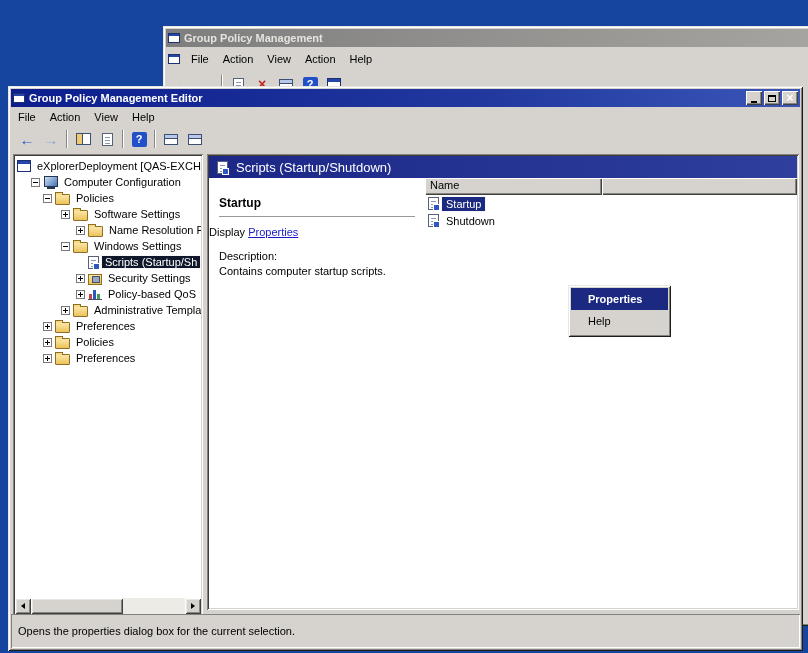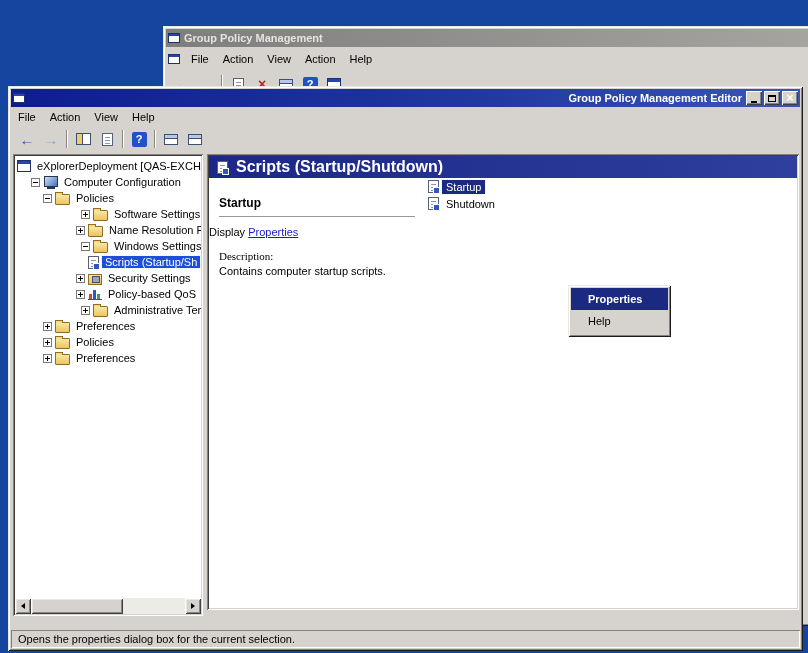--- a/index.html
+++ b/index.html
@@ -7,21 +7,21 @@
   body {
     width:808px; height:653px; position:relative; overflow:hidden;
     background:#16459f;
     font-family:"Liberation Sans", sans-serif; font-size:11px; color:#000;
     cursor:default;
   }
   .window { position:absolute; background:#d6d3ce;
     box-shadow: inset 1px 1px #e9e7e2, inset -1px -1px #1c1c1c, inset 2px 2px #ffffff, inset -2px -2px #84827c; }
   .titlebar { position:absolute; left:3px; right:3px; top:3px; height:18px;
     display:flex; align-items:center; padding:0 2px; gap:4px; overflow:hidden; }
-  .titlebar.active { background:linear-gradient(90deg,#0d1d8e 0%, #21399f 60%, #3a55b8 100%); color:#fff;text-align:right; }
+  .titlebar.active { background:linear-gradient(90deg,#0d1d8e 0%, #21399f 60%, #3a55b8 100%); color:#fff; }
   .titlebar.inactive { background:linear-gradient(90deg,#7e7e7e 0%, #a9a7a2 100%); color:#e6e4df; }
   .titletext { font-weight:bold; font-size:11px; white-space:nowrap; flex:1; }
   .tbtns { display:flex; gap:2px; }
   .tbtn { width:16px; height:14px; background:#d6d3ce;
     box-shadow: inset 1px 1px #fff, inset -1px -1px #404040, inset -2px -2px #87857f;
     display:flex; align-items:center; justify-content:center; position:relative; }
   .g-min { width:6px; height:2px; background:#000; margin-top:7px; }
   .g-max { width:8px; height:7px; border:1px solid #000; border-top-width:2px; }
   .g-close { font-size:12px; font-weight:bold; line-height:12px; }
 
@@ -86,48 +86,48 @@
   #editor-window { left:8px; top:86px; width:795px; height:565px; }
   #editor-window .menubar { top:21px; }
   #editor-window .toolbar { top:40px; }
   .main { position:absolute; left:3px; right:3px; top:66px; bottom:21px; }
 
   .tree-pane { position:absolute; left:2px; top:2px; width:190px; height:462px; background:#fff;
     box-shadow: inset 1px 1px #84827c, inset -1px -1px #fff, inset 2px 2px #3f3e3b, inset -2px -2px #d6d3ce; }
   .tree-view { position:absolute; left:2px; right:2px; top:2px; bottom:18px; overflow:hidden; padding-top:2px; }
   .trow { height:16px; display:flex; align-items:center; white-space:nowrap; }
   .tlabel { padding:0 3px; margin-left:3px; }
-  .tlabel.sel { background:#1d4ed8; color:#fff; outline:1px dotted #f0f0f0; }
-  .lvl0{padding-left:2px} .lvl1{padding-left:16px} .lvl2{padding-left:28px} .lvl3{padding-left:66px} .lvl4{padding-left:61px}
+  .tlabel.sel { background:#0f172a; color:#fff; outline:1px dotted #f0f0f0; }
+  .lvl0{padding-left:2px} .lvl1{padding-left:16px} .lvl2{padding-left:28px} .lvl3{padding-left:46px} .lvl4{padding-left:61px}
   .exp { width:9px; height:9px; border:1px solid #7a7a7a; background:#fff; position:relative; flex:none; margin-right:3px; }
   .exp::before { content:''; position:absolute; left:1px; top:3px; width:5px; height:1px; background:#000; }
   .exp.plus::after { content:''; position:absolute; left:3px; top:1px; width:1px; height:5px; background:#000; }
   .exp.hid { visibility:hidden; }
 
   .hscroll { position:absolute; left:2px; right:2px; bottom:2px; height:16px; background:#ecebe6; display:flex; }
   .sb-btn { width:16px; height:16px; background:#d6d3ce; flex:none;
     box-shadow: inset 1px 1px #fff, inset -1px -1px #404040, inset 2px 2px #e8e6e1, inset -2px -2px #87857f;
     display:flex; align-items:center; justify-content:center; }
   .tri-l { width:0; height:0; border:3px solid transparent; border-right:4px solid #000; margin-left:-3px; }
   .tri-r { width:0; height:0; border:3px solid transparent; border-left:4px solid #000; margin-right:-3px; }
   .sb-track { flex:1; position:relative; }
   .sb-thumb { position:absolute; left:0; top:0; width:92px; height:16px; background:#d6d3ce;
     box-shadow: inset 1px 1px #fff, inset -1px -1px #404040, inset 2px 2px #e8e6e1, inset -2px -2px #87857f; }
 
   .result-pane { position:absolute; left:196px; top:2px; width:592px; height:456px; background:#fff;
     box-shadow: inset 1px 1px #84827c, inset -1px -1px #fff, inset 2px 2px #3f3e3b, inset -2px -2px #d6d3ce; }
   .result-header { position:absolute; left:2px; right:2px; top:2px; height:22px;
     background:linear-gradient(90deg,#1c2786,#2e3f9e); color:#fff; display:flex; align-items:center; gap:8px; padding:0 8px; }
-  .result-header .htext { font-weight:bold; font-size:16px; }
+  .result-header .htext { font-weight:normal; font-size:13px; }
   .info-col { position:absolute; left:2px; top:24px; width:216px; bottom:2px; background:#fff; }
   .info-title { position:absolute; left:10px; top:18px; font-weight:bold; font-size:12px; }
   .info-divider { position:absolute; left:10px; right:10px; top:38px; height:1px; background:#9a9893; }
   .info-display { position:absolute; left:0; top:48px; }
   .link { color:#1a1ac8; text-decoration:underline; }
-  .info-desc-label { position:absolute; left:10px; top:72px;font-family:Liberation Serif, serif; }
+  .info-desc-label { position:absolute; left:10px; top:72px; }
   .info-desc-text { position:absolute; left:10px; top:87px; }
   .list-col { position:absolute; left:218px; top:24px; right:2px; bottom:2px; background:#fff; }
   .col-headers { display:flex; height:17px; }
   .colhdr { background:#d6d3ce; padding:1px 5px; height:17px;
     box-shadow: inset 1px 1px #fff, inset -1px -1px #404040, inset -2px -2px #87857f; }
   .colhdr.c1 { width:177px; flex:none; }
   .colhdr.c2 { flex:1; }
   .lrow { height:17px; display:flex; align-items:center; padding-left:3px; gap:3px; }
   .lrow .llabel { padding:1px 4px; }
   .lrow.sel .llabel { background:#1b2a80; color:#fff; outline:1px dotted #f0f0f0; }
@@ -141,21 +141,21 @@
   .tabs-strip { position:absolute; left:196px; top:458px; width:592px; height:18px; display:flex; padding-left:6px; }
   .tab { position:relative; height:16px; margin-right:-4px; flex:none; }
   .tab .tab-bg { position:absolute; inset:0; background:#54524d;
     clip-path:polygon(0 0, 100% 0, calc(100% - 6px) 100%, 6px 100%); }
   .tab .tab-face { position:absolute; inset:0 1px 1px 1px; background:#d6d3ce;
     clip-path:polygon(0 0, 100% 0, calc(100% - 6px) 100%, 6px 100%); }
   .tab .tab-label { position:relative; display:block; padding:1px 14px 0 14px; }
   .tab.active .tab-face { background:#d6d3ce; }
   .tab.inactive .tab-face { background:#c9c6c0; }
 
-  .statusbar { position:absolute; left:3px; right:3px; bottom:3px; height:18px; background:#d6d3ce;
+  .statusbar { position:absolute; left:3px; right:3px; bottom:3px; height:34px; background:#d6d3ce;
     box-shadow: inset 1px 1px #84827c, inset -1px -1px #fff; display:flex; align-items:center; padding-left:7px; }
 </style>
 </head>
 <body>
 
 <div class="window" id="bg-window">
   <div class="titlebar inactive">
     <span class="ico ico-window-sm"></span>
     <span class="titletext">Group Policy Management</span>
   </div>
@@ -332,20 +332,24 @@
         <span class="htext">Scripts (Startup/Shutdown)</span>
       </div>
       <div class="info-col">
         <span class="info-title">Startup</span>
         <span class="info-divider"></span>
         <span class="info-display"><span>Display</span>&nbsp;<span class="link">Properties</span></span>
         <span class="info-desc-label">Description:</span>
         <span class="info-desc-text">Contains computer startup scripts.</span>
       </div>
       <div class="list-col">
+        <div class="col-headers">
+          <span class="colhdr c1">Name</span>
+          <span class="colhdr c2"></span>
+        </div>
         <div class="lrow sel">
           <span class="ico ico-page scr"></span>
           <span class="llabel">Startup</span>
         </div>
         <div class="lrow">
           <span class="ico ico-page scr"></span>
           <span class="llabel">Shutdown</span>
         </div>
       </div>
     </div>

